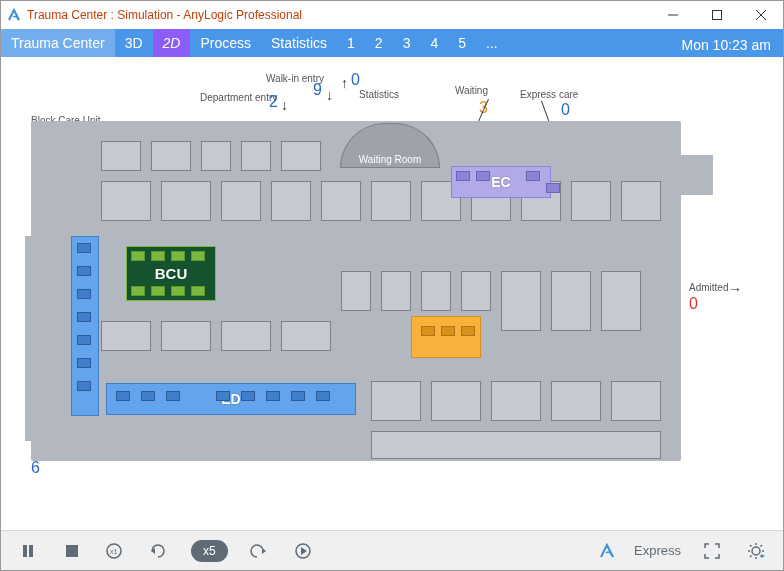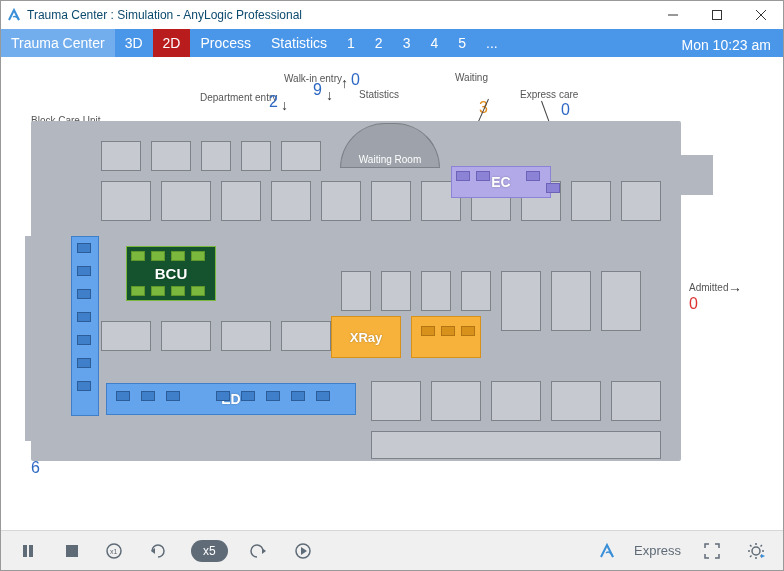--- a/index.html
+++ b/index.html
@@ -2,28 +2,28 @@
 <html><head>
 <meta charset="utf-8">
 <style>
   * { box-sizing: border-box; margin: 0; padding: 0; }
   body { font-family: "Segoe UI", Arial, sans-serif; font-size: 12px; background: #fff; }
   #app { width: 784px; height: 571px; border: 1px solid #999; position: relative; overflow: hidden; }
 
   
   .titlebar { height: 28px; display: flex; align-items: center; padding: 0 0 0 6px; background: #fff; }
   .titlebar .logo { margin-right: 6px; }
-  .titlebar .title { font-size: 12px; color: #0c4a6e; flex: 0 0 auto; }
+  .titlebar .title { font-size: 12px; color: #c2410c; flex: 0 0 auto; }
   .titlebar .spacer { flex: 1; }
   .winbtn { width: 44px; height: 28px; display: flex; align-items: center; justify-content: center; color: #333; }
 
   
   .toolbar { height: 28px; background: #4a96e8; color: #fff; display: flex; align-items: stretch; font-size: 14px; }
   .toolbar .item { padding: 0 10px; display: flex; align-items: center; cursor: pointer; }
-  .toolbar .item.active { background: #b91c1c; }
+  .toolbar .item.active { background: #8b5cf6; font-style: italic; }
   .toolbar .item.light { background: #72aeee; }
   .toolbar .clock { margin-left: auto; padding: 16px 12px; display: flex; align-items: center; text-align: right; }
 
   
   .canvas { position: absolute; top: 56px; left: 0; right: 0; bottom: 40px; background: #fff; overflow: hidden; }
   .floorplan { position: absolute; top: 64px; left: 30px; width: 650px; height: 340px; }
   .floorplan .bg { position: absolute; inset: 0; background: #b3b7bf; border-radius: 2px; }
   .floorplan .wing-left { position:absolute; left:-6px; top:115px; width:70px; height:205px; background:#b3b7bf; }
   .floorplan .wing-right { position:absolute; right:-32px; top:34px; width:70px; height:40px; background:#b3b7bf; }
   .room { position: absolute; background: rgba(255,255,255,0.25); border: 1px solid #7d8188; }
@@ -105,29 +105,29 @@
     <div class="item">...</div>
     <div class="clock">Mon 10:23 am</div>
   </div>
 
   <div class="canvas">
 
     <div class="label" style="left:199px;top:35px">Department entry</div>
     <div class="count blue" style="left:268px;top:36px">2</div>
     <div class="arrow" style="left:280px;top:40px">↓</div>
 
-    <div class="label" style="left:283px;top:16px">Walk-in entry</div>
+    <div class="label" style="left:265px;top:16px">Walk-in entry</div>
     <div class="count blue" style="left:312px;top:24px">9</div>
     <div class="arrow" style="left:325px;top:30px">↓</div>
 
     <div class="arrow" style="left:340px;top:18px">↑</div>
     <div class="count blue" style="left:350px;top:14px">0</div>
     <div class="label" style="left:358px;top:32px">Statistics</div>
 
-    <div class="label" style="left:454px;top:15px">Waiting</div>
+    <div class="label" style="left:454px;top:28px">Waiting</div>
     <div class="count orange" style="left:478px;top:42px">3</div>
 
     <div class="label" style="left:519px;top:32px">Express care</div>
     <div class="count blue" style="left:560px;top:44px">0</div>
 
     <div class="label" style="left:30px;top:58px">Block Care Unit</div>
 
     <div class="label" style="left:688px;top:225px">Admitted</div>
     <div class="arrow" style="left:727px;top:222px">→</div>
     <div class="count red" style="left:688px;top:238px">0</div>
@@ -189,21 +189,20 @@
       <div class="bed green" style="left:120px;top:165px"></div>
       <div class="bed green" style="left:140px;top:165px"></div>
       <div class="bed green" style="left:160px;top:165px"></div>
 
       <div class="zone ec" style="left:420px;top:45px;width:100px;height:32px;font-size:14px">EC</div>
       <div class="bed purple" style="left:425px;top:50px"></div>
       <div class="bed purple" style="left:445px;top:50px"></div>
       <div class="bed purple" style="left:495px;top:50px"></div>
       <div class="bed purple" style="left:515px;top:62px"></div>
 
-      <div class="zone xray" style="left:300px;top:195px;width:70px;height:42px;font-size:13px">XRay</div>
       <div class="zone xray2" style="left:380px;top:195px;width:70px;height:42px"></div>
       <div class="bed orange" style="left:390px;top:205px"></div>
       <div class="bed orange" style="left:410px;top:205px"></div>
       <div class="bed orange" style="left:430px;top:205px"></div>
 
       <div class="zone ed" style="left:75px;top:262px;width:250px;height:32px;font-size:14px">ED</div>
       <div class="zone ed2" style="left:40px;top:115px;width:28px;height:180px"></div>
       <div class="bed" style="left:46px;top:122px"></div>
       <div class="bed" style="left:46px;top:145px"></div>
       <div class="bed" style="left:46px;top:168px"></div>

